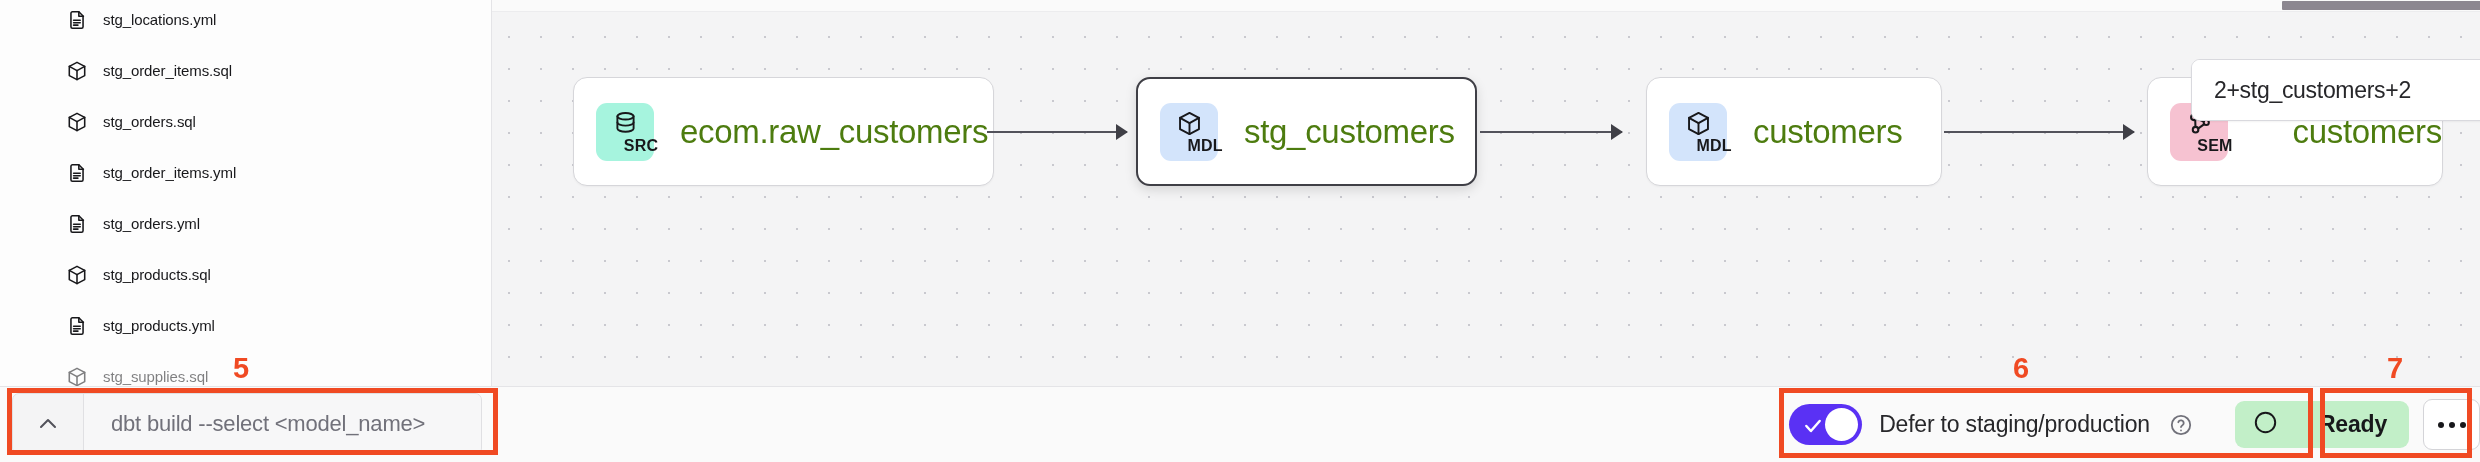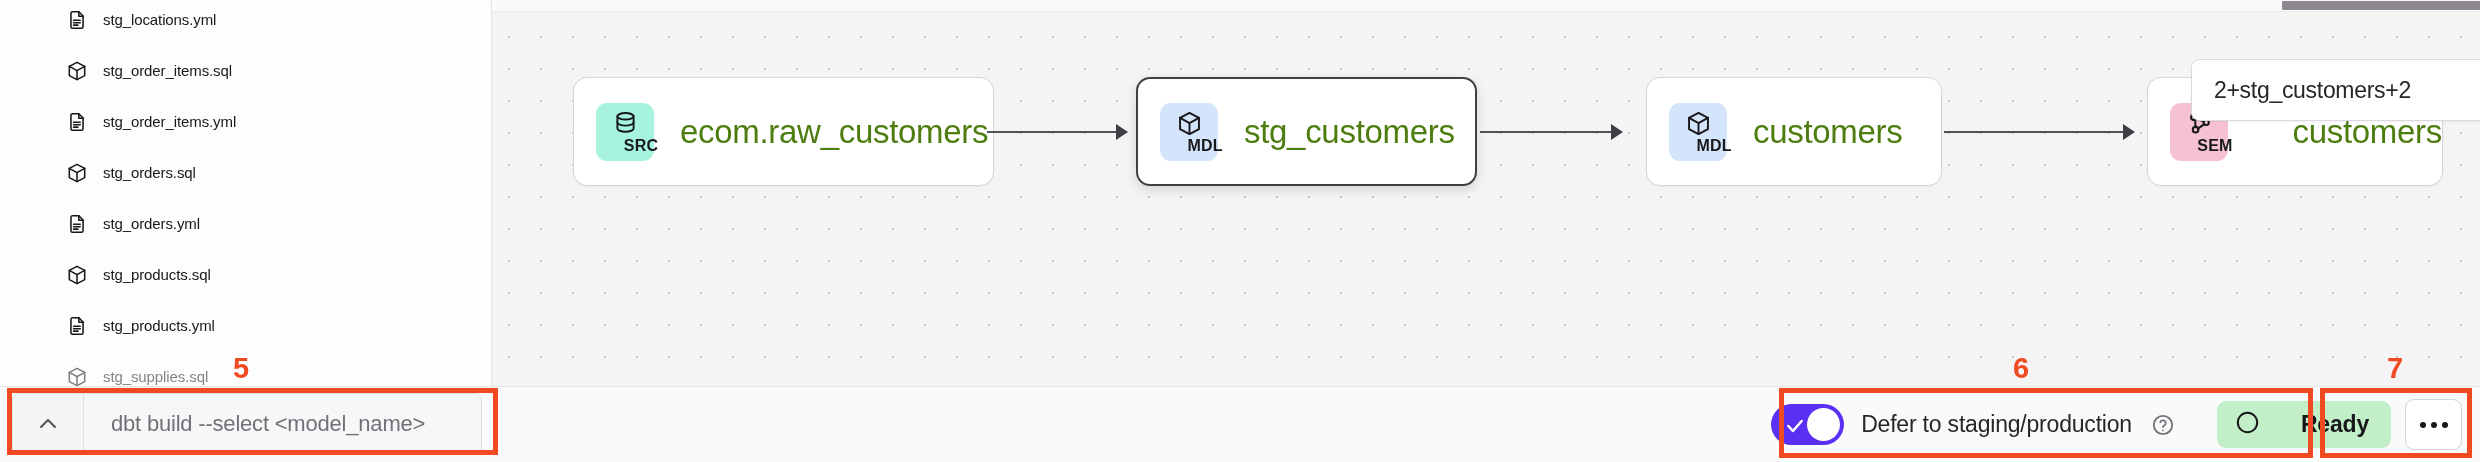--- a/index.html
+++ b/index.html
@@ -141,21 +141,21 @@
     border-left: 12px solid #3f3f46;
   }
 
   
   .statusbar {
     position: absolute; left: 492px; bottom: 0;
     width: 1988px; height: 76px;
     background: #fafafa;
     border-top: 1px solid #e4e4e7;
     display: flex; align-items: center; justify-content: flex-end;
-    gap: 0px; padding-right: 18px;
+    gap: 0px; 
   }
   .defer-group {
     display: flex; align-items: center; gap: 17px;
     padding: 0 26px 0 12px;
   }
   .toggle {
     width: 73px; height: 41px; border-radius: 21px;
     background: #5a31f4;
     position: relative; cursor: pointer;
     display: flex; align-items: center;
@@ -221,35 +221,35 @@
         <div class="file-row">
           <span class="file-icon"><svg width="22" height="22" viewBox="0 0 24 24" fill="none" stroke="#18181b" stroke-width="1.7" stroke-linecap="round" stroke-linejoin="round">
               <path d="M12 2.6 20.4 7v10L12 21.4 3.6 17V7z"></path>
               <polyline points="3.6 7 12 11.6 20.4 7"></polyline>
               <line x1="12" y1="11.6" x2="12" y2="21.4"></line>
             </svg></span>
           <span class="file-label">stg_order_items.sql</span>
         </div>
         <div class="file-row">
           <span class="file-icon"><svg width="22" height="22" viewBox="0 0 24 24" fill="none" stroke="#18181b" stroke-width="1.7" stroke-linecap="round" stroke-linejoin="round">
+              <path d="M12 2.6 20.4 7v10L12 21.4 3.6 17V7z"></path>
+              <polyline points="3.6 7 12 11.6 20.4 7"></polyline>
+              <line x1="12" y1="11.6" x2="12" y2="21.4"></line>
+            </svg></span>
+          <span class="file-label">stg_orders.sql</span>
+        </div>
+        <div class="file-row">
+          <span class="file-icon"><svg width="22" height="22" viewBox="0 0 24 24" fill="none" stroke="#18181b" stroke-width="1.7" stroke-linecap="round" stroke-linejoin="round">
               <path d="M14 3H7a1.6 1.6 0 0 0-1.6 1.6v14.8A1.6 1.6 0 0 0 7 21h10a1.6 1.6 0 0 0 1.6-1.6V7.6z"></path>
               <polyline points="14 3 14 8 19 8"></polyline>
               <line x1="8.3" y1="12.3" x2="15.5" y2="12.3"></line>
               <line x1="8.3" y1="15" x2="15.5" y2="15"></line>
               <line x1="8.3" y1="17.6" x2="13" y2="17.6"></line>
             </svg></span>
           <span class="file-label">stg_order_items.yml</span>
-        </div>
-        <div class="file-row">
-          <span class="file-icon"><svg width="22" height="22" viewBox="0 0 24 24" fill="none" stroke="#18181b" stroke-width="1.7" stroke-linecap="round" stroke-linejoin="round">
-              <path d="M12 2.6 20.4 7v10L12 21.4 3.6 17V7z"></path>
-              <polyline points="3.6 7 12 11.6 20.4 7"></polyline>
-              <line x1="12" y1="11.6" x2="12" y2="21.4"></line>
-            </svg></span>
-          <span class="file-label">stg_orders.sql</span>
         </div>
         <div class="file-row">
           <span class="file-icon"><svg width="22" height="22" viewBox="0 0 24 24" fill="none" stroke="#18181b" stroke-width="1.7" stroke-linecap="round" stroke-linejoin="round">
               <path d="M14 3H7a1.6 1.6 0 0 0-1.6 1.6v14.8A1.6 1.6 0 0 0 7 21h10a1.6 1.6 0 0 0 1.6-1.6V7.6z"></path>
               <polyline points="14 3 14 8 19 8"></polyline>
               <line x1="8.3" y1="12.3" x2="15.5" y2="12.3"></line>
               <line x1="8.3" y1="15" x2="15.5" y2="15"></line>
               <line x1="8.3" y1="17.6" x2="13" y2="17.6"></line>
             </svg></span>
           <span class="file-label">stg_orders.yml</span>

